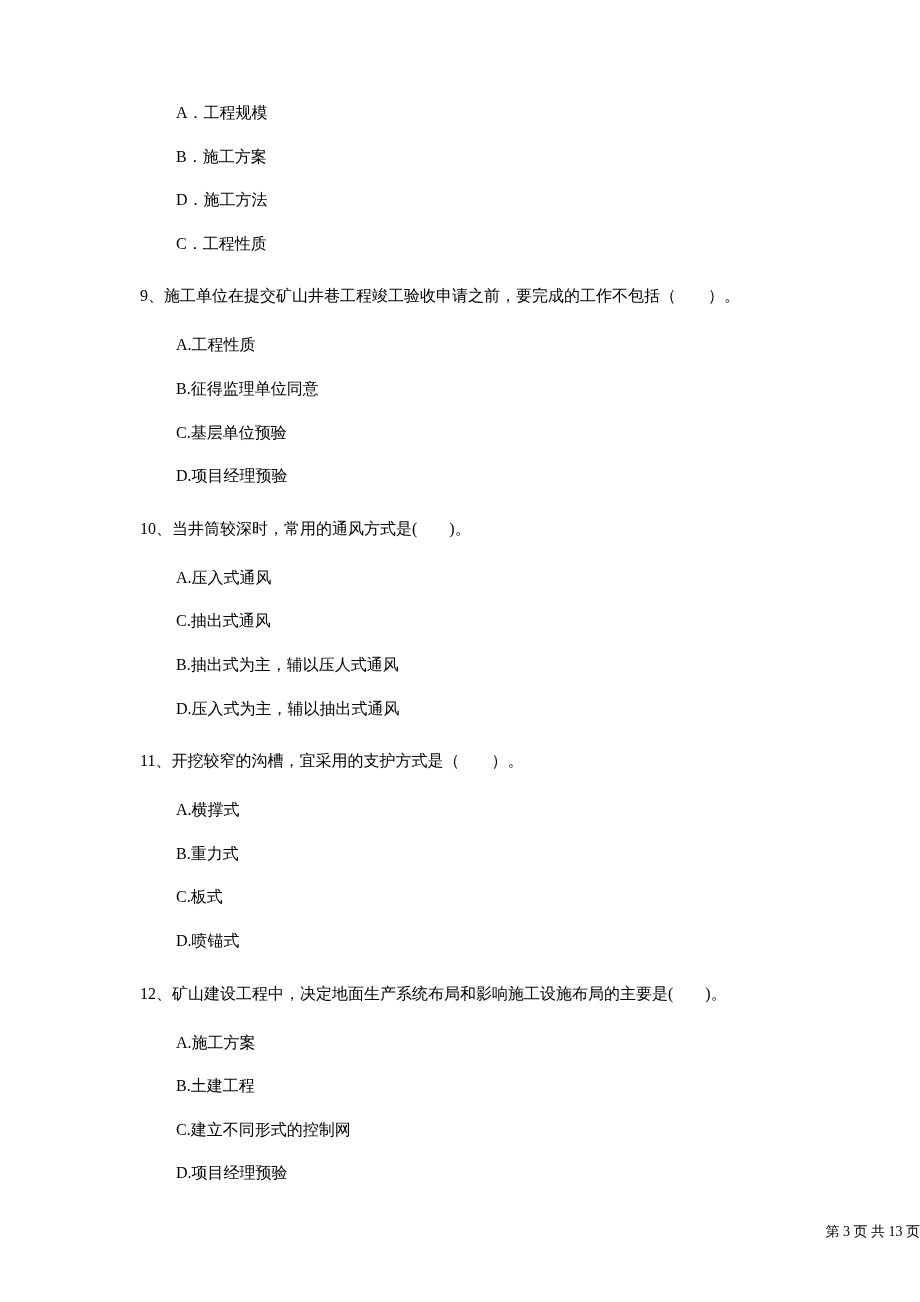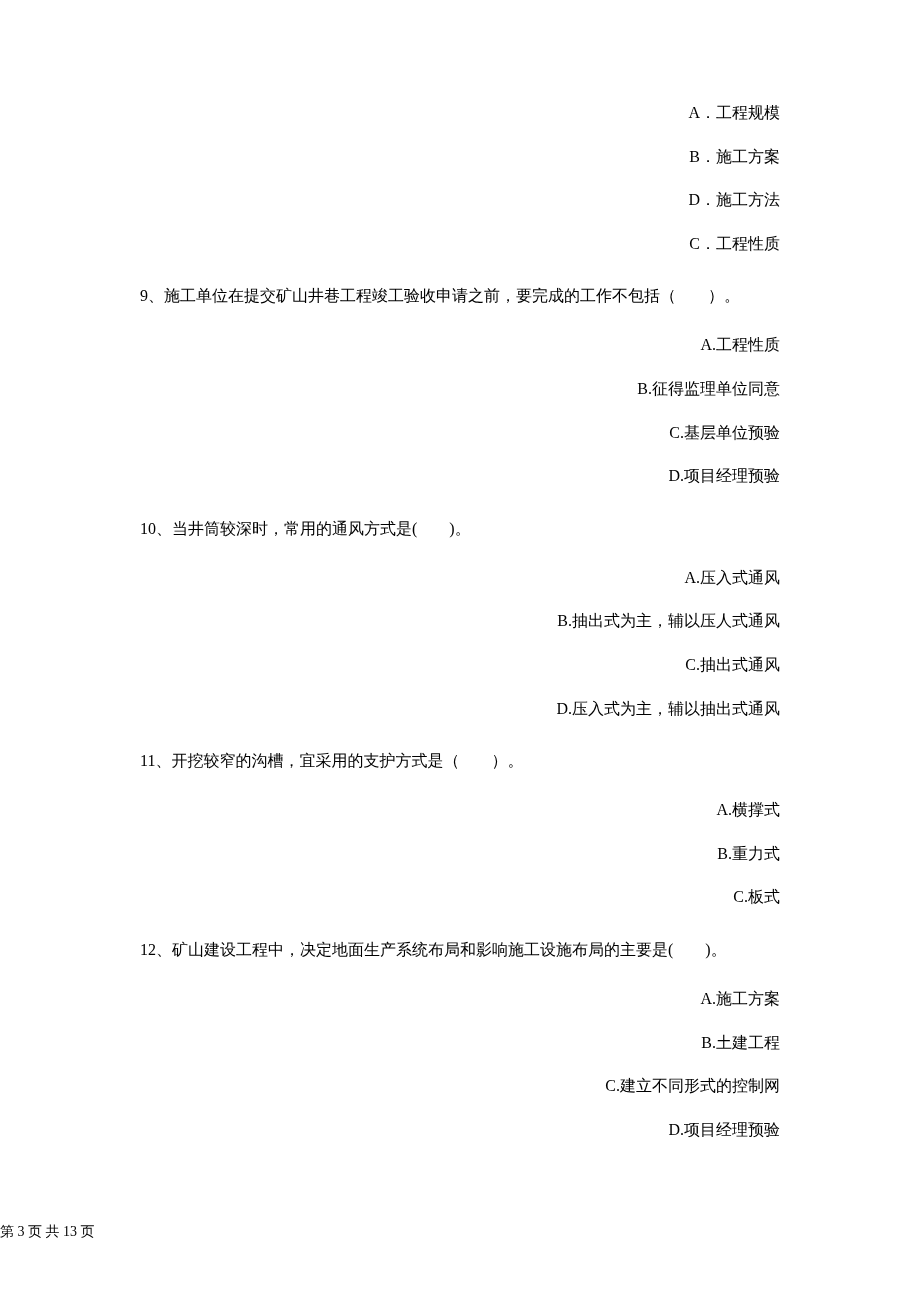--- a/index.html
+++ b/index.html
@@ -16,32 +16,31 @@
   .page {
     padding: 100px 140px 60px 140px;
   }
   .stem {
     margin-bottom: 20px;
     line-height: 2;
   }
   .options {
     padding-left: 36px;
     margin-bottom: 24px;
-    text-align: right;
   }
   .option {
     margin-bottom: 18px;
     line-height: 1.6;
   }
   .footer {
     position: absolute;
     bottom: 60px;
     left: 0;
     width: 920px;
-    text-align: left;
+    text-align: right;
     font-size: 14px;
   }
 </style>
 </head>
 <body>
 
 <div class="page">
 
   <div class="options">
     <div class="option">A．工程规模</div>
@@ -54,30 +53,31 @@
   <div class="options">
     <div class="option">A.工程性质</div>
     <div class="option">B.征得监理单位同意</div>
     <div class="option">C.基层单位预验</div>
     <div class="option">D.项目经理预验</div>
   </div>
 
   <div class="stem">10、当井筒较深时，常用的通风方式是(　　)。</div>
   <div class="options">
     <div class="option">A.压入式通风</div>
+    <div class="option">C.抽出式通风</div>
     <div class="option">B.抽出式为主，辅以压人式通风</div>
-    <div class="option">C.抽出式通风</div>
     <div class="option">D.压入式为主，辅以抽出式通风</div>
   </div>
 
   <div class="stem">11、开挖较窄的沟槽，宜采用的支护方式是（　　）。</div>
   <div class="options">
     <div class="option">A.横撑式</div>
     <div class="option">B.重力式</div>
     <div class="option">C.板式</div>
+    <div class="option">D.喷锚式</div>
   </div>
 
   <div class="stem">12、矿山建设工程中，决定地面生产系统布局和影响施工设施布局的主要是(　　)。</div>
   <div class="options">
     <div class="option">A.施工方案</div>
     <div class="option">B.土建工程</div>
     <div class="option">C.建立不同形式的控制网</div>
     <div class="option">D.项目经理预验</div>
   </div>
 

